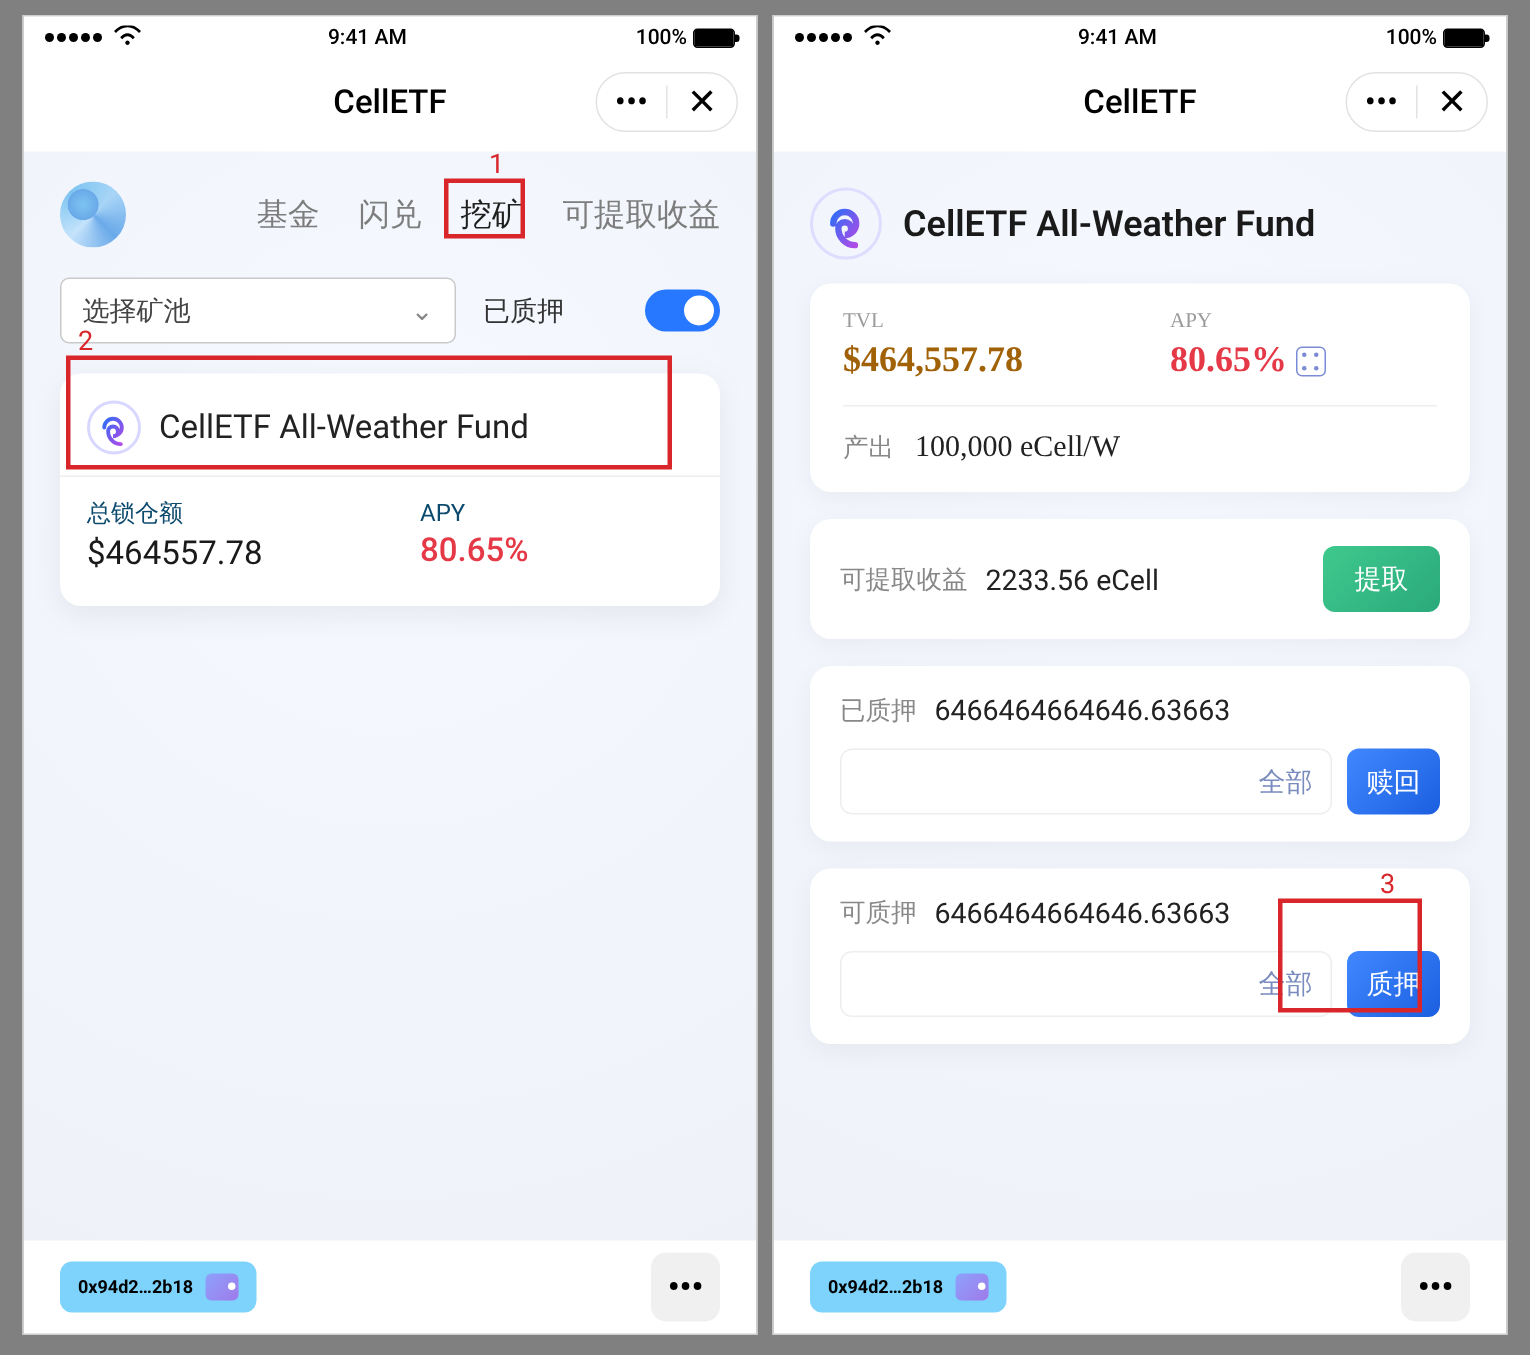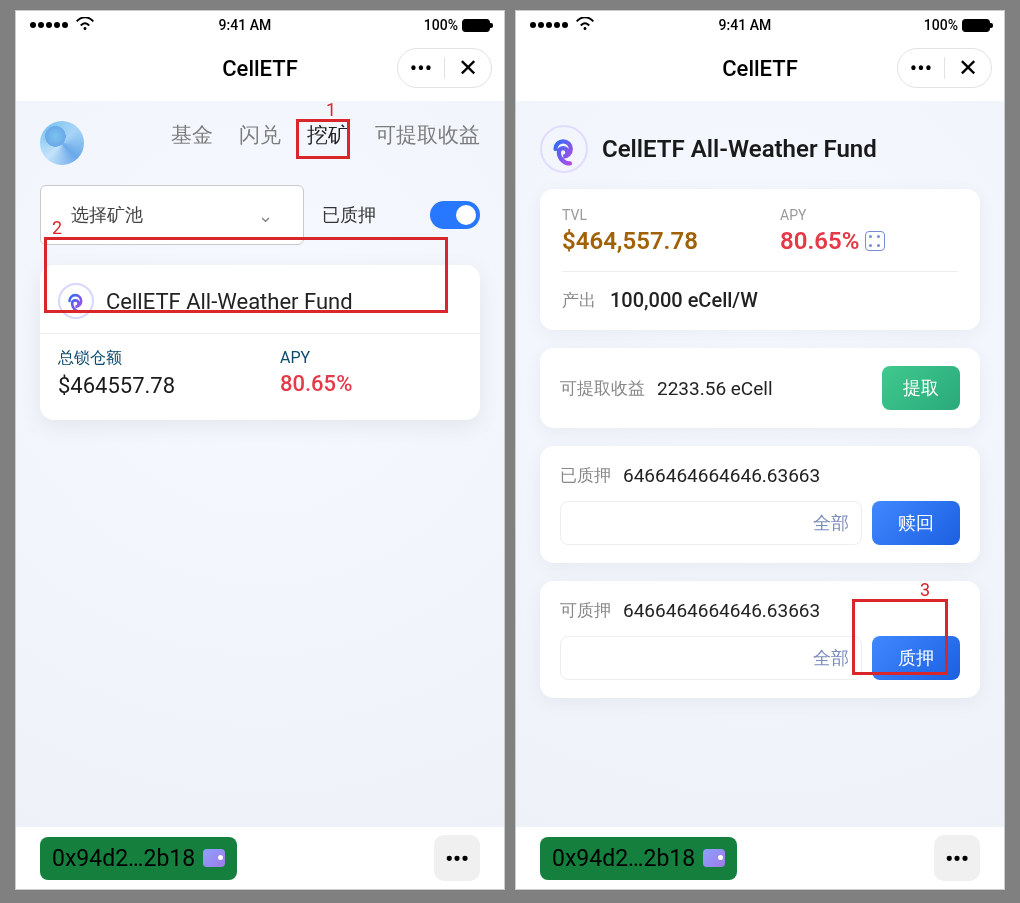--- a/index.html
+++ b/index.html
@@ -61,40 +61,40 @@
       padding: 0 24px;
       position:relative;
     }
     .footer {
       position:absolute; bottom:0; left:0; right:0;
       height:62px; padding:0 24px;
       display:flex; align-items:center; justify-content:space-between;
     }
     .wallet-pill {
       display:flex; align-items:center; gap:8px;
-      background:#15803d; border-radius:8px; padding:8px 12px;
-      font-size:23px; font-weight:400;
+      background:#7dd3fc; border-radius:8px; padding:8px 12px;
+      font-size:12px; font-weight:700;
     }
     .wallet-icon { width:22px; height:18px; border-radius:4px; background:linear-gradient(135deg,#8da2fb,#9f7aea); position:relative; }
     .wallet-icon::after{content:"";position:absolute;right:2px;top:6px;width:5px;height:5px;border-radius:50%;background:#fff;}
     .more-btn { width:46px; height:46px; border-radius:10px; background:#f0f0f0; display:flex; align-items:center; justify-content:center; font-size:22px; font-weight:bold;}
 
     
-    .top-row { display:flex; align-items:flex-start; gap:20px; padding:20px 0 16px 0;}
+    .top-row { display:flex; align-items:center; gap:20px; padding:20px 0 16px 0;}
     .logo-swirl { width:44px; height:44px; border-radius:50%;
       background: radial-gradient(circle at 35% 35%, #7cc4f0 0%, #6aa9e9 25%, transparent 26%),
                   conic-gradient(from 45deg, #a8d5f7, #6aa9e9, #c5e3fb, #7cc4f0, #a8d5f7);
       filter: blur(0.3px);
     }
     .tabs { display:flex; gap:26px; font-size:21px; color:#7d7d7d; margin-left:auto; }
     .tabs span.active { color:#1f1f1f; font-weight:500;}
     .tabs span { cursor:pointer; }
 
     .filter-row { display:flex; align-items:center; gap:18px; margin-top:4px;}
-    .select-box { flex:0 0 264px; height:60px; border:1px solid #c9c9c9; border-radius:6px; background:#fff; display:flex; align-items:center; justify-content:space-between; padding:0 30px; font-size:18px; color:#444;}
+    .select-box { flex:0 0 264px; height:44px; border:1px solid #c9c9c9; border-radius:6px; background:#fff; display:flex; align-items:center; justify-content:space-between; padding:0 14px; font-size:18px; color:#444;}
     .chevron { font-size:18px; color:#888; }
     .toggle-label { font-size:18px; color:#333; }
     .toggle { width:50px; height:28px; border-radius:14px; background:#2878ff; position:relative; margin-left:auto;}
     .toggle::after{content:"";position:absolute;right:4px;top:4px;width:20px;height:20px;border-radius:50%;background:#fff;}
 
     .card {
       margin-top:20px; background:#fff; border-radius:14px; padding:0;
       box-shadow:0 6px 22px rgba(0,0,0,0.07);
     }
     .card-top { padding:18px 18px 14px 18px; display:flex; align-items:center; gap:12px; border-bottom:1px solid #eee;}
@@ -105,21 +105,21 @@
     .col { flex:1;}
     .lbl { font-size:16px; color:#0c4a6e; margin-bottom:4px;}
     .val { font-size:22px; color:#1a1a1a;}
     .val.red { color:#e53947; font-weight:500;}
 
     
     .fund-header { display:flex; align-items:center; gap:14px; padding:24px 0 16px 0;}
     .fund-icon-lg { width:48px; height:48px; border-radius:50%; border:2.5px solid #e0dcff; display:flex; align-items:center;justify-content:center;}
     .fund-icon-lg svg{width:34px;height:34px;}
     .fund-title-lg { font-size:24px; font-weight:600; color:#1a1a1a;}
-    .big-card { background:#fff; border-radius:14px; padding:18px 22px; box-shadow:0 4px 18px rgba(0,0,0,0.05); margin-bottom:18px;}
+    .big-card { background:#fff; border-radius:14px; padding:18px 22px; box-shadow:0 4px 18px rgba(0,0,0,0.05); margin-bottom:18px;font-family:Liberation Serif, serif;}
     .stats-row { display:flex; }
     .stat-col { flex:1;}
     .tiny-lbl { font-size:14px; color:#9a9a9a; margin-bottom:4px;}
     .big-val { font-size:24px; font-weight:600; color:#a16207;}
     .big-val.red { color:#e53947; font-weight:600; display:flex; align-items:center; gap:6px;}
     .dice { width:20px;height:20px;border:1.5px solid #7b8bd6;border-radius:4px;position:relative;}
     .dice::before,.dice::after{content:"";position:absolute;width:3px;height:3px;background:#7b8bd6;border-radius:50%;}
     .dice::before{top:3px;left:3px;box-shadow:8px 0 #7b8bd6;}
     .dice::after{bottom:3px;left:3px;box-shadow:8px 0 #7b8bd6;}
     .divider-h { height:1px; background:#eee; margin:16px 0;}
@@ -127,21 +127,21 @@
     .output-lbl { color:#888; font-size:17px;}
     .output-val { color:#222; font-weight:500; font-size:20px;}
 
     .sub-card { background:#fff; border-radius:14px; padding:18px 20px; box-shadow:0 4px 18px rgba(0,0,0,0.05); margin-bottom:18px;}
     .sub-top-row{display:flex;align-items:center;gap:12px;}
     .sub-lbl { font-size:17px; color:#888;}
     .sub-val { font-size:19px; color:#222;}
     .green-btn { margin-left:auto; width:78px;height:44px;border-radius:8px;background:linear-gradient(135deg,#3fc98e,#2aa97a);color:#fff;display:flex;align-items:center;justify-content:center;font-size:18px;border:none;}
     .input-row { display:flex; align-items:center; gap:10px; margin-top:14px;}
     .fake-input { flex:1; height:44px; border:1px solid #eee; border-radius:8px; display:flex; align-items:center; justify-content:flex-end; padding:0 12px; color:#7a8bbd; font-size:18px;}
-    .blue-btn { width:88px;height:44px;border-radius:8px;background:linear-gradient(135deg,#4188ff,#1b5fe0);color:#fff;display:flex;align-items:center;justify-content:center;font-size:18px;border:none;}
+    .blue-btn { width:62px;height:44px;border-radius:8px;background:linear-gradient(135deg,#4188ff,#1b5fe0);color:#fff;display:flex;align-items:center;justify-content:center;font-size:18px;border:none;}
 
     
     .anno-box { position:absolute; border:3px solid #d8262a; background:transparent; pointer-events:none;}
     .anno-num { position:absolute; color:#d8262a; font-size:18px; font-weight:400; pointer-events:none;}
   </style>
 </head>
 <body>
 
 <div class="phone">
   <div class="status-bar">

